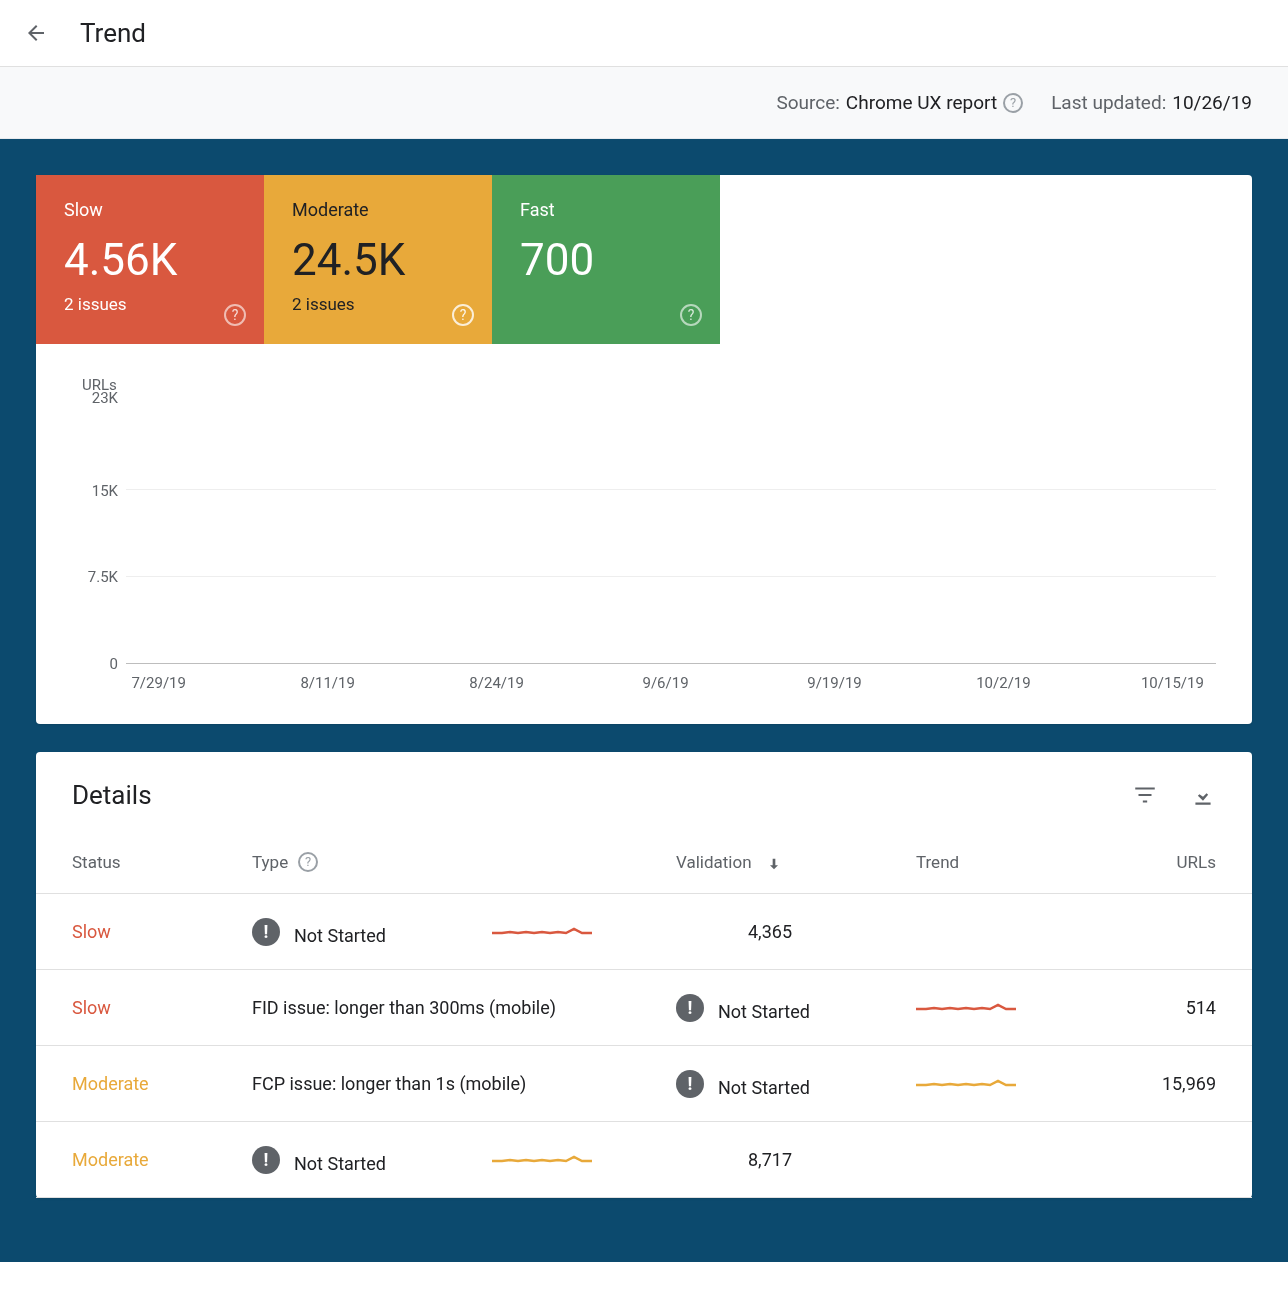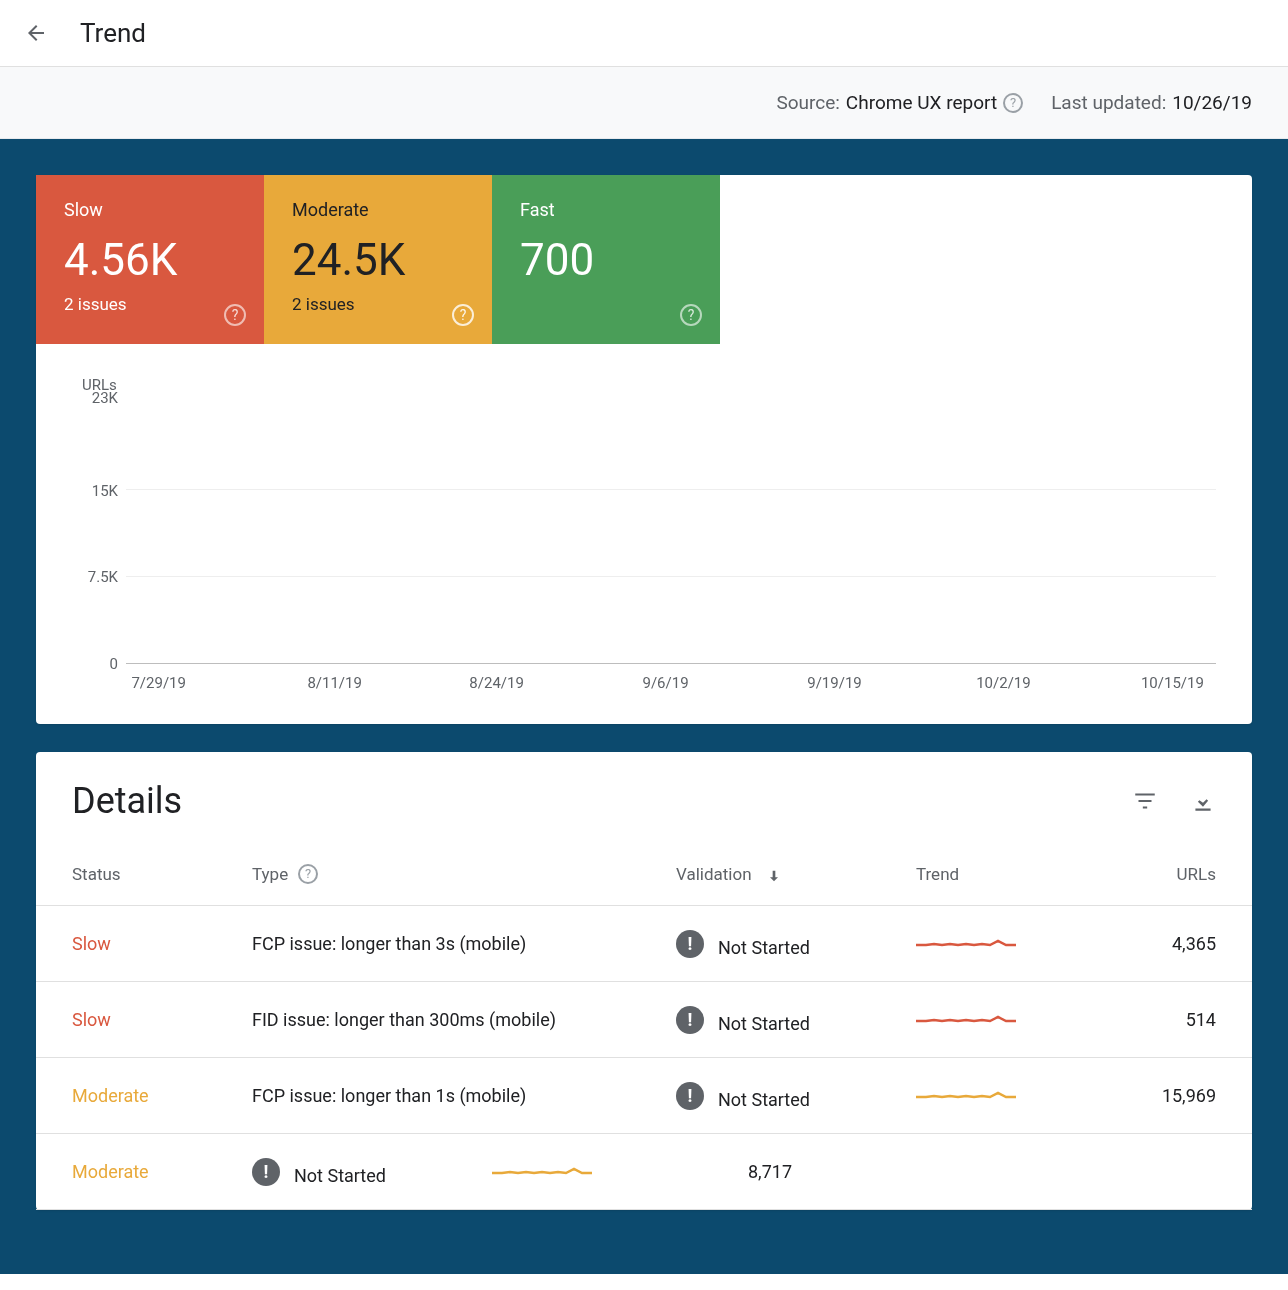--- a/index.html
+++ b/index.html
@@ -32,21 +32,21 @@
 .grid-line { position: absolute; left: 0; right: 0; border-top: 1px solid #eee; }
 .bars { position: absolute; left: 0; right: 0; bottom: 0; top: 0; display: flex; align-items: flex-end; gap: 1.5px; }
 .bar { flex: 1; display: flex; flex-direction: column; justify-content: flex-end; }
 .bar .seg-fast { background: #4a9e58; }
 .bar .seg-mod { background: #e8a93a; }
 .bar .seg-slow { background: #d9583f; }
 .x-axis { display: flex; margin-left: 44px; position: relative; height: 32px; }
 .x-tick { position: absolute; font-size: 15px; color: #5f6368; top: 10px; transform: translateX(-50%); }
 .details-card { padding: 0; }
 .details-head { display: flex; align-items: center; justify-content: space-between; padding: 28px 36px 20px; }
-.details-title { font-size: 36px; font-weight: 400; }
+.details-title { font-size: 26px; font-weight: 400; }
 .details-actions { display: flex; gap: 32px; }
 .icon-btn { width: 26px; height: 26px; color: #5f6368; cursor: pointer; }
 .table { width: 100%; }
 .th-row, .tr { display: flex; align-items: center; padding: 0 36px; }
 .th-row { height: 64px; border-bottom: 1px solid #e0e0e0; color: #5f6368; font-size: 17px; }
 .tr { height: 76px; border-bottom: 1px solid #e0e0e0; font-size: 18px; }
 .col-status { width: 180px; }
 .col-type { flex: 1; display: flex; align-items: center; gap: 10px; }
 .col-validation { width: 240px; display: flex; align-items: flex-end; gap: 14px; }
 .col-trend { width: 180px; display: flex; align-items: center; }
@@ -466,21 +466,21 @@
                 <div class="seg-mod" style="height: 68.6957%;"></div>
                 <div class="seg-slow" style="height: 19.8261%;"></div>
               </div>
             </div>
         <div class="grid-line" style="bottom: 32.6087%;"></div>
             <div class="grid-line" style="bottom: 65.2174%;"></div>
           </div>
       </div>
       <div class="x-axis" id="x-axis">
           <div class="x-tick" style="left: 3%;">7/29/19</div>
-          <div class="x-tick" style="left: 18.5%; margin-left: 7px;">8/11/19</div>
+          <div class="x-tick" style="left: 18.5%;">8/11/19</div>
           <div class="x-tick" style="left: 34%;">8/24/19</div>
           <div class="x-tick" style="left: 49.5%;">9/6/19</div>
           <div class="x-tick" style="left: 65%;">9/19/19</div>
           <div class="x-tick" style="left: 80.5%;">10/2/19</div>
           <div class="x-tick" style="left: 96%;">10/15/19</div>
         </div>
     </div>
   </div>
 
   <div class="card details-card">
@@ -507,21 +507,20 @@
           <svg class="sort-icon" viewBox="0 0 24 24" fill="currentColor">
               <path d="M12 20l-6-6h4V4h4v10h4z"></path>
             </svg>
         </div>
         <div class="col-trend">Trend</div>
         <div class="col-urls">URLs</div>
       </div>
       <div id="rows">
           <div class="tr">
             <div class="col-status status-slow">Slow</div>
-            <div class="col-type">FCP issue: longer than 3s (mobile)</div>
             <div class="col-validation">
               <span class="val-badge">!</span>
               <span>Not Started</span>
             </div>
             <div class="col-trend">
               <svg class="spark" viewBox="0 0 100 22">
                 <polyline fill="none" stroke="#d9583f" stroke-width="2.5" points="0,12 10,12 18,11 26,12 34,11 42,12 50,11 58,12 66,11 74,12 82,8 90,12 100,12"></polyline>
               </svg>
             </div>
             <div class="col-urls">4,365</div>

